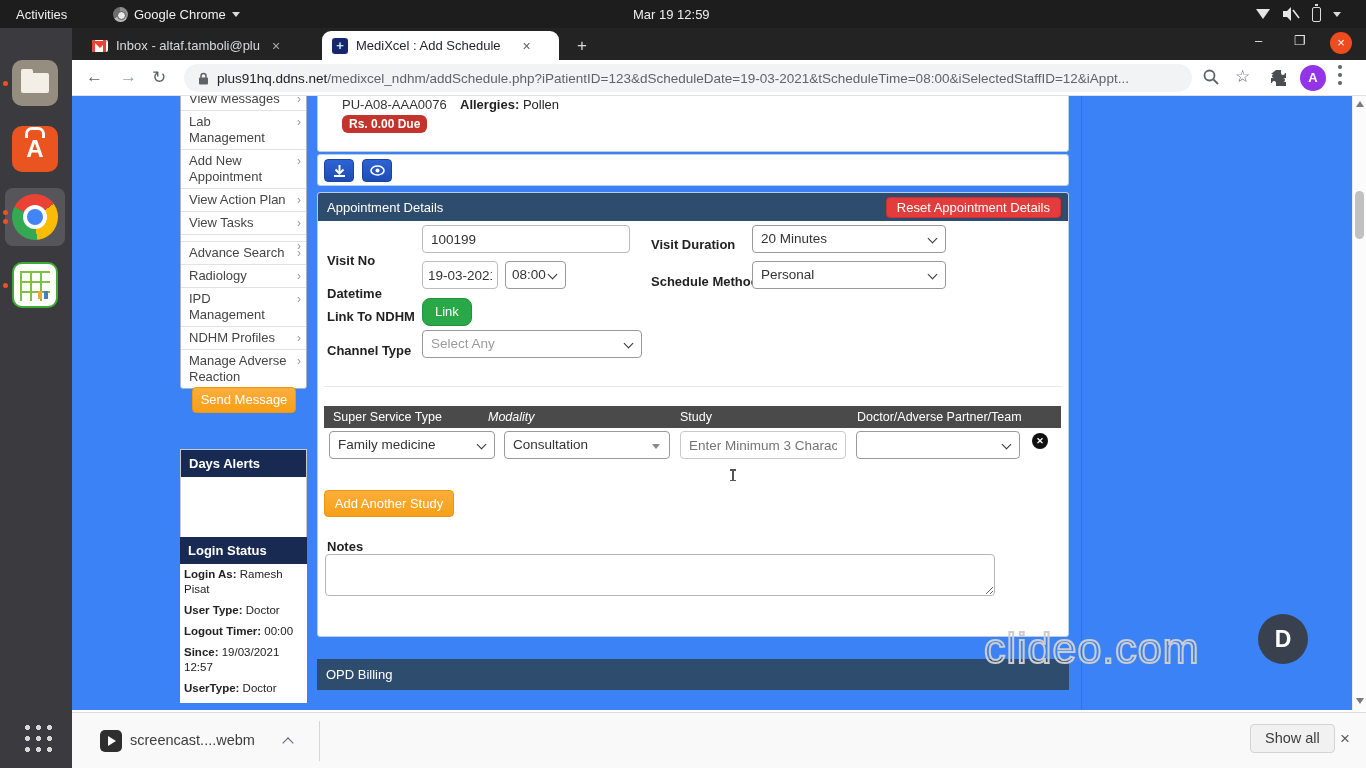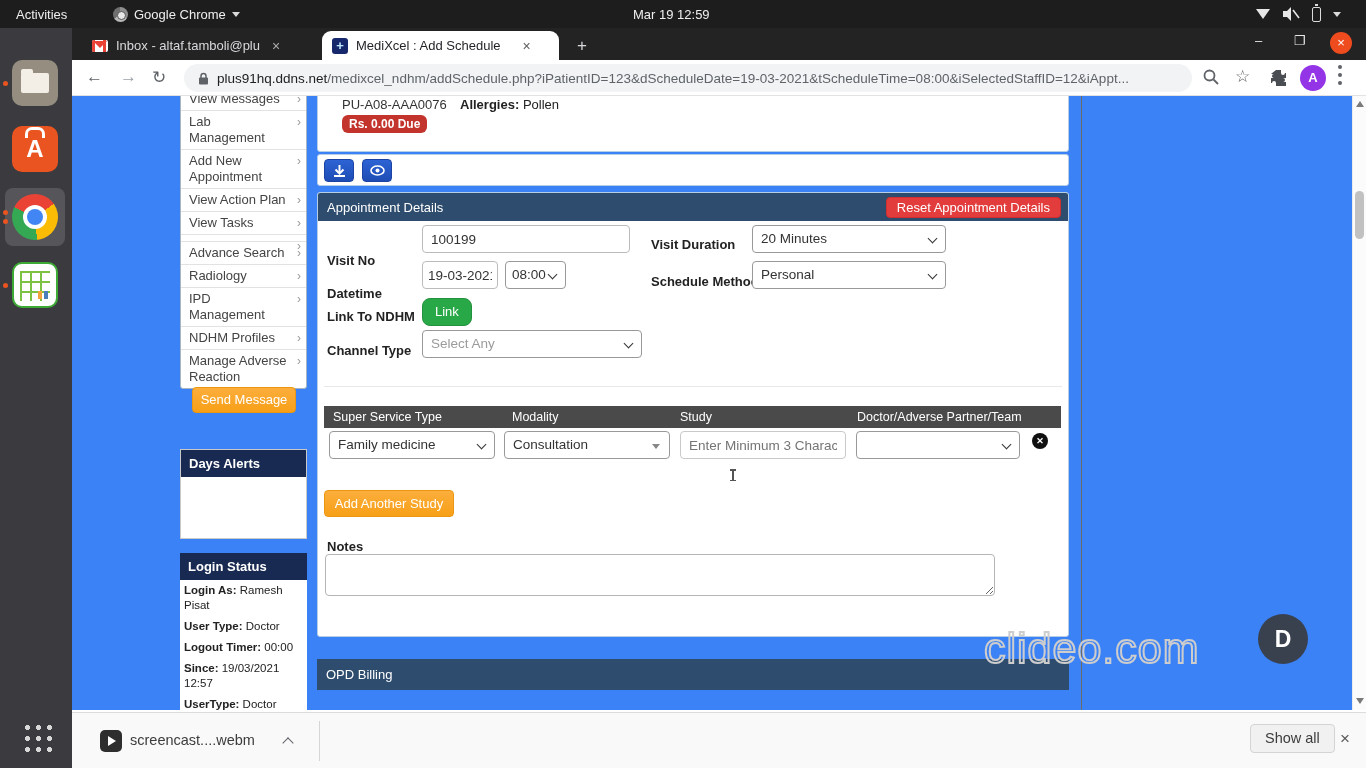--- a/index.html
+++ b/index.html
@@ -71,21 +71,21 @@
   
   #menu { left:108px; top:-9px; width:127px; border:1px solid #a8b6c4; border-radius:3px; background:#fff; }
   .mi { position:relative; padding:3px 16px 3px 8px; font-size:13px; line-height:16px; color:#444; border-bottom:1px solid #e2e2e2; }
   .mi:last-child { border-bottom:none; }
   .mi .chev { position:absolute; right:5px; top:3px; color:#9a9a9a; font-size:12px; }
   .btn-orange { background:linear-gradient(#fcae3c,#f79f17); color:#fff; border:1px solid #eb9712; border-radius:4px; font-size:13px; text-align:center; }
   #sendmsg { left:120px; top:291px; width:104px; height:26px; line-height:24px; }
   .side-sec { left:108px; width:127px; background:#fff; border:1px solid #c9c9c9; }
   .side-hd { background:#182a52; color:#fff; font-weight:bold; font-size:13px; padding:6px 8px; }
   #days { top:337px; height:90px;margin-top:16px; }
-  #login { top:457px; height:166px; border:none; }
+  #login { top:441px; height:166px; border:none; }
   .lg-row { font-size:11.5px; color:#222; padding:3px 2px 3px 4px; line-height:15px; }
   .lg-row b { font-weight:bold; }
 
   
   .panel-b { border:1px solid #b7cfe6; border-radius:3px; background:#fff; }
   #patientbox { left:245px; top:-12px; width:752px; height:68px; }
   .pt-id { left:270px; top:1px; font-size:13px; color:#333; }
   .pt-al { left:388px; top:1px; font-size:13px; color:#222; }
   .pt-al b { font-weight:bold; }
   .badge-red { left:270px; top:19px; background:#c2342c; color:#fff; font-weight:bold; font-size:12px; padding:2px 7px; border-radius:6px; }
@@ -288,21 +288,21 @@
     <span class="flabel" style="left:9px; top:116px;">Link To NDHM</span>
     <span class="btn-green" style="left:104px; top:105px;">Link</span>
 
     <span class="flabel" style="left:9px; top:150px;">Channel Type</span>
     <div class="sel" style="left:104px; top:137px; width:220px;"><span class="ph">Select Any</span></div>
 
     <div class="divider" style="top:193px;"></div>
 
     <div class="thead" style="top:213px;">
       <span style="left:9px;">Super Service Type</span>
-      <span style="left:188px;">Modality</span>
+      <span style="left:164px;font-style:italic;">Modality</span>
       <span style="left:356px;">Study</span>
       <span style="left:533px;">Doctor/Adverse Partner/Team</span>
     </div>
 
     <div class="sel" style="left:11px; top:238px; width:166px;"><span>Family medicine</span></div>
     <div class="sel sel2" style="left:186px; top:238px; width:166px;"><span>Consultation</span></div>
     <input class="tinput" style="left: 362px; top: 238px; width: 166px; border-color: rgb(201, 201, 201);" placeholder="Enter Minimum 3 Character">
     <div class="sel" style="left:538px; top:238px; width:164px;"><span></span></div>
     <span class="rm-ic" style="left:714px; top:240px;">✕</span>
     <span class="ibeam" style="left:414px; top:276px;"></span>

